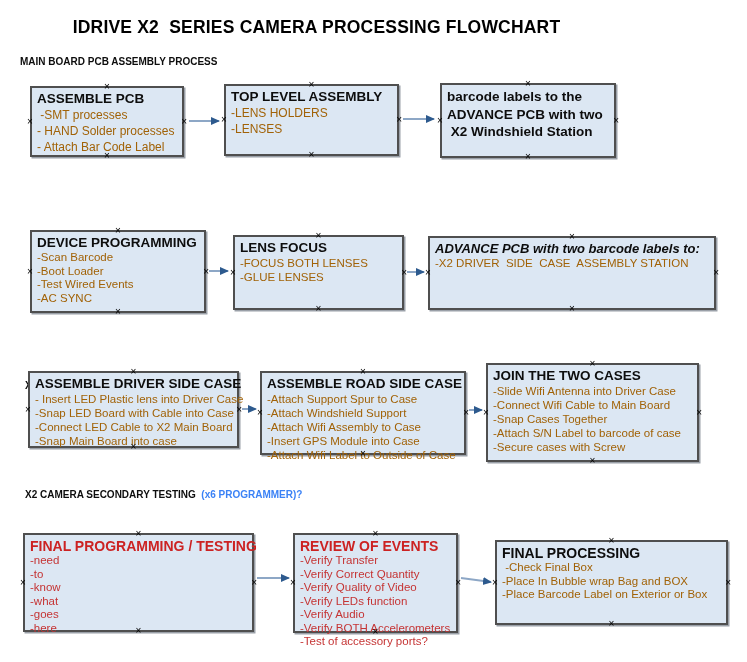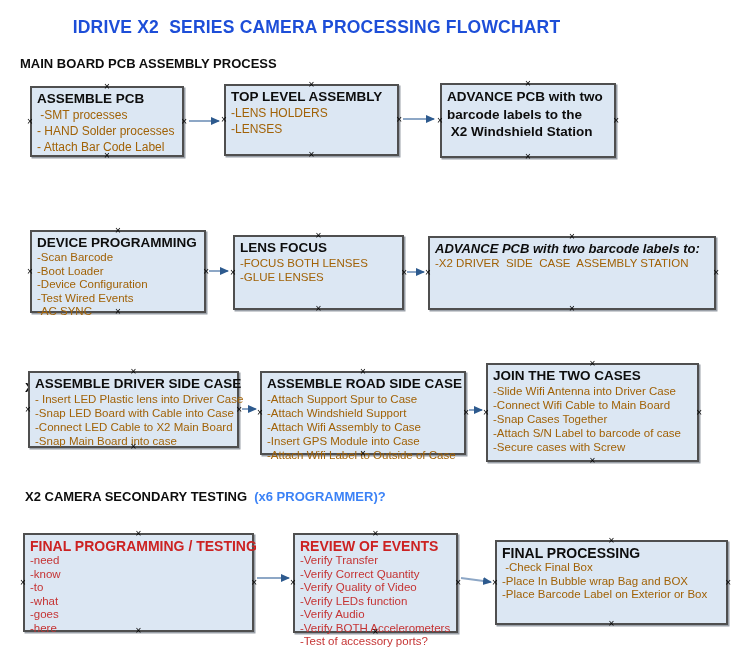--- a/index.html
+++ b/index.html
@@ -1,22 +1,22 @@
 <!DOCTYPE html>
 <html><head>
 <meta charset="utf-8">
 <style>
   html,body{margin:0;padding:0;}
   body{width:747px;height:662px;background:#ffffff;font-family:"Liberation Sans",sans-serif;color:#111;}
   .canvas{position:relative;width:747px;height:662px;background:#fff;overflow:hidden;}
 
   .main-title{position:absolute;top:17px;left:0;width:633px;text-align:center;
-    font-weight:bold;font-size:17.5px;letter-spacing:.2px;white-space:pre;color:#1d4ed8;}
-
-  .sheading{position:absolute;font-weight:bold;font-size:13px;white-space:pre;color:#0d0d0d;}
+    font-weight:bold;font-size:17.5px;letter-spacing:.2px;white-space:pre;color:#000000;}
+
+  .sheading{position:absolute;font-weight:bold;font-size:10px;white-space:pre;color:#0d0d0d;}
   #h1{left:20px;top:56px;}
   #h2{left:20px;top:200px;}
   #h3{left:25px;top:340px;margin-top:40px;}
   #h4{left:25px;top:489px;}
   .redspan{color:#3b82f6;}
 
   .fbox{position:absolute;background:#dce7f3;border:2px solid #4f4f4f;
     box-shadow:1.5px 1.5px 0 #9aa0a8;padding:3px 4px 3px 5px;box-sizing:border-box;}
   .btitle{font-weight:bold;font-size:13.5px;line-height:16px;white-space:pre;color:#0d0d0d;}
   .t13 .btitle{font-size:13px;font-style:italic;}
@@ -79,36 +79,35 @@
         <div class="item">-LENS HOLDERS</div>
         <div class="item">-LENSES</div>
       </div>
   <span class="handle h-t">×</span>
       <span class="handle h-b">×</span>
       <span class="handle h-l">×</span>
       <span class="handle h-r">×</span>
     </div>
   <div class="fbox bold-items" id="r1b3">
     <div class="bitems">
+        <div class="item">barcode labels to the</div>
         <div class="item">ADVANCE PCB with two</div>
-        <div class="item">barcode labels to the</div>
         <div class="item"> X2 Windshield Station</div>
       </div>
   <span class="handle h-t">×</span>
       <span class="handle h-b">×</span>
       <span class="handle h-l">×</span>
       <span class="handle h-r">×</span>
     </div>
 
   <div class="fbox" id="r2b1">
     <div class="btitle">DEVICE PROGRAMMING</div>
     <div class="bitems">
         <div class="item">-Scan Barcode</div>
         <div class="item">-Boot Loader</div>
-        <div class="item">-Device Configuration</div>
         <div class="item">-Test Wired Events</div>
         <div class="item">-AC SYNC</div>
       </div>
   <span class="handle h-t">×</span>
       <span class="handle h-b">×</span>
       <span class="handle h-l">×</span>
       <span class="handle h-r">×</span>
     </div>
   <div class="fbox lh14" id="r2b2">
     <div class="btitle">LENS FOCUS</div>
@@ -171,22 +170,22 @@
   <span class="handle h-t">×</span>
       <span class="handle h-b">×</span>
       <span class="handle h-l">×</span>
       <span class="handle h-r">×</span>
     </div>
 
   <div class="fbox redtext t14" id="r4b1">
     <div class="btitle">FINAL PROGRAMMING / TESTING</div>
     <div class="bitems">
         <div class="item">-need</div>
+        <div class="item">-to</div>
         <div class="item">-know</div>
-        <div class="item">-to</div>
         <div class="item">-what</div>
         <div class="item">-goes</div>
         <div class="item">-here</div>
       </div>
   <span class="handle h-t">×</span>
       <span class="handle h-b">×</span>
       <span class="handle h-l">×</span>
       <span class="handle h-r">×</span>
     </div>
   <div class="fbox redtext t14" id="r4b2">

